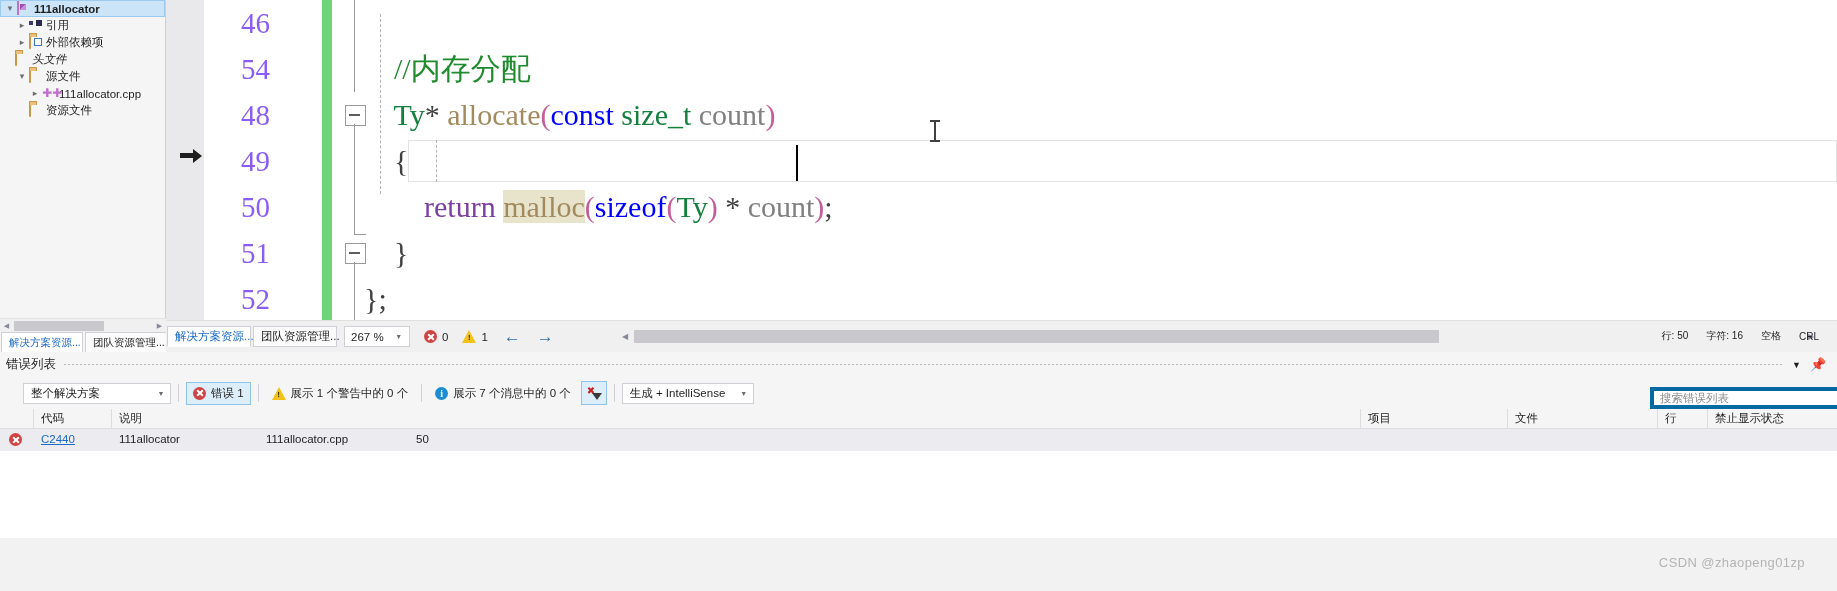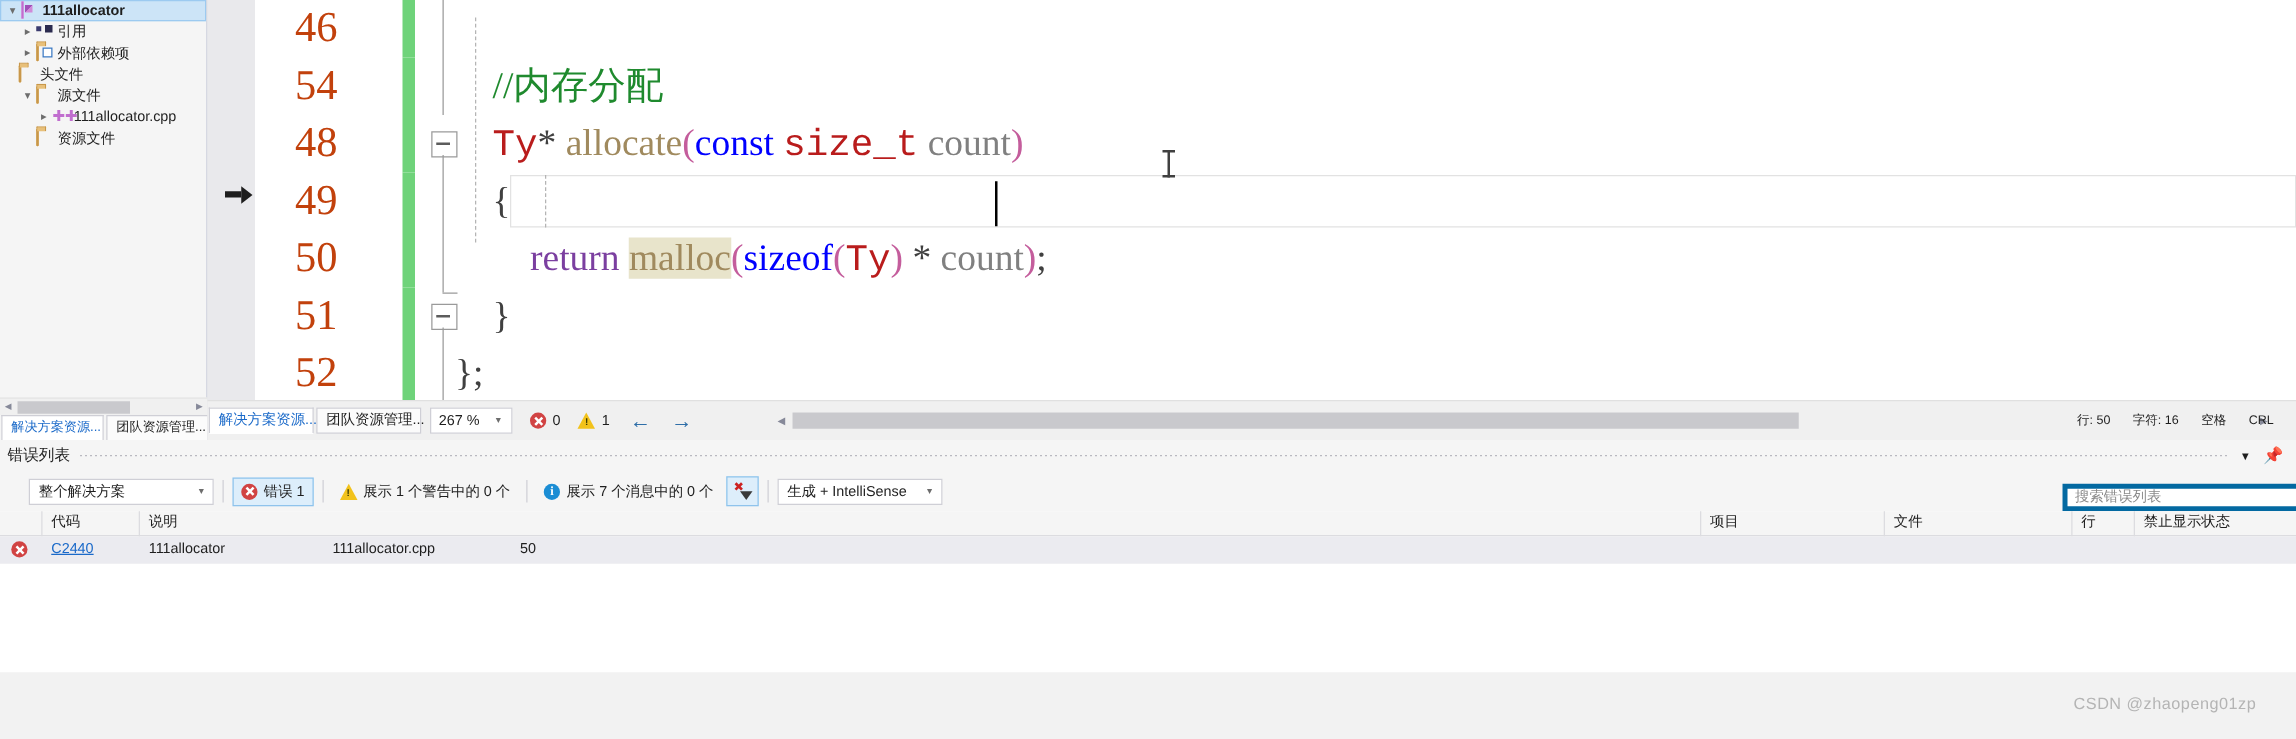--- a/index.html
+++ b/index.html
@@ -64,36 +64,36 @@
   #splitter{position:absolute;left:166px;top:0;width:38px;height:352px;background:#e9e9ec;}
   #splitter-arrow{position:absolute;left:14px;top:148px;width:0;height:0;}
   #splitter-arrow .bar{position:absolute;left:0;top:5px;width:13px;height:5px;background:#1e1e1e;}
   #splitter-arrow .tri{position:absolute;left:13px;top:1px;width:0;height:0;
      border-top:7px solid transparent;border-bottom:7px solid transparent;border-left:9px solid #1e1e1e;}
 
   
   #editor{position:absolute;left:204px;top:0;right:0;height:320px;background:#ffffff;overflow:hidden;}
   .code-line{position:relative;height:46px;}
   .ln{position:absolute;left:0;width:66px;text-align:right;
-     font-family:"Liberation Serif","DejaVu Serif",serif;font-size:34px;color:#c2410c;
+     font-family:"Liberation Serif","DejaVu Serif",serif;font-size:29px;color:#8b5cf6;
      line-height:46px;}
   .changebar{position:absolute;left:118px;width:10px;height:46px;background:#6fd37a;}
   .indentguide{position:absolute;width:0;border-left:1px solid #c8c8c8;height:46px;}
   .indentguide.dashed{border-left:1px dashed #b4b4b4;}
   .outline-box{position:absolute;width:19px;height:19px;border:1px solid #9a9a9a;
      background:#fff;top:13px;}
   .outline-box::before{content:"";position:absolute;left:3px;top:8px;width:11px;height:2px;background:#5c5c5c;}
   .outline-line{position:absolute;width:0;border-left:1px solid #9a9a9a;}
   .outline-elbow{position:absolute;width:12px;height:0;border-top:1px solid #9a9a9a;}
   .code-text{
      position:absolute;left:160px;top:0;height:46px;line-height:46px;
      font-family:"Liberation Serif","DejaVu Serif",serif;font-size:30px;white-space:pre;
   }
   .k{color:#0000ff;}        
-  .t{color:#b91c1c;font-family:Liberation Mono, monospace;}        
+  .t{color:#15803d;}        
   .f{color:#a08a5e;}        
   .id{color:#808080;}       
   .cm{color:#1f8a2e;}       
   .op{color:#404040;}       
   .pu{color:#7b3fa0;}       
   .pa{color:#c45d9c;}       
 
   
   #curline-box{position:absolute;left:204px;top:140px;right:0;height:42px;
      border:1px solid #e2e2e2;background:#ffffff;box-sizing:border-box;}
@@ -210,21 +210,21 @@
         <div class="tree-row" style="padding-left: 16px;">
           <span class="expander collapsed"></span>
           <span class="tnode-icon"><span class="ic-ref"></span></span>
           <span class="tnode-label">引用</span>
         </div>
         <div class="tree-row" style="padding-left: 16px;">
           <span class="expander collapsed"></span>
           <span class="tnode-icon"><span class="ic-folder ext"></span></span>
           <span class="tnode-label">外部依赖项</span>
         </div>
-        <div class="tree-row" style="">
+        <div class="tree-row" style=" font-style: italic;">
           <span class="expander empty"></span>
           <span class="tnode-icon"><span class="ic-folder"></span></span>
           <span class="tnode-label">头文件</span>
         </div>
         <div class="tree-row" style="padding-left: 16px;">
           <span class="expander expanded"></span>
           <span class="tnode-icon"><span class="ic-folder"></span></span>
           <span class="tnode-label">源文件</span>
         </div>
         <div class="tree-row" style="padding-left: 29px;">

